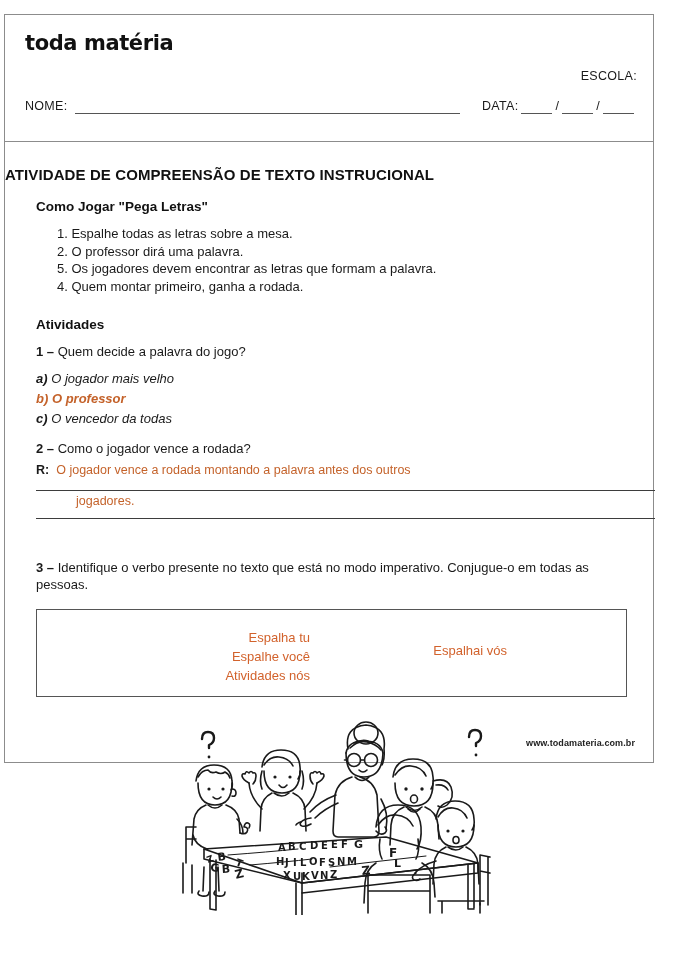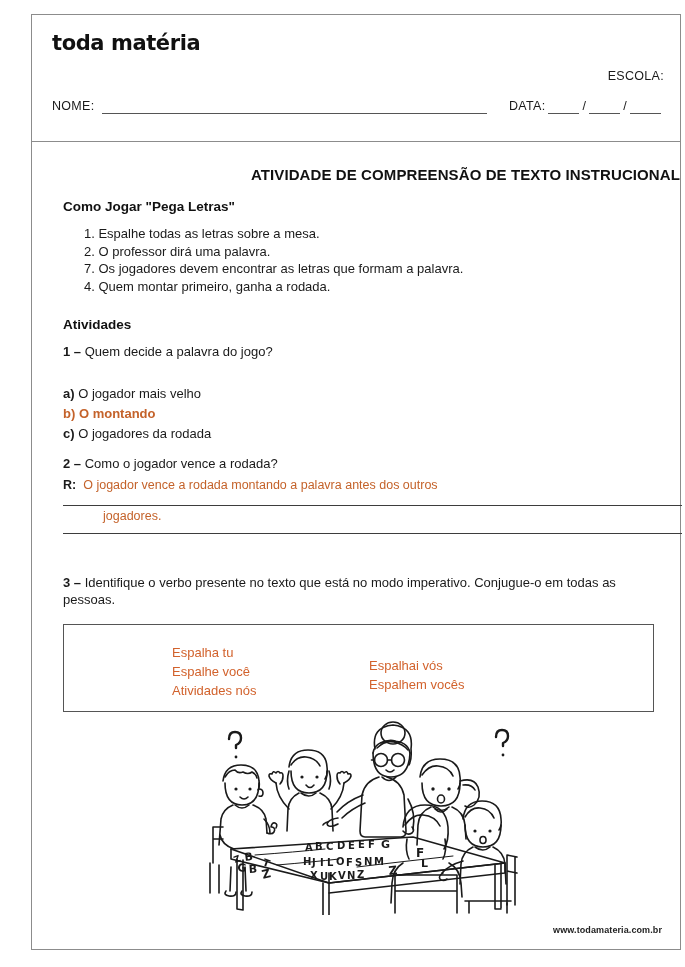--- a/index.html
+++ b/index.html
@@ -11,24 +11,24 @@
     width: 685px;
     height: 967px;
     font-family: "Liberation Sans", sans-serif;
     color: #1a1a1a;
     position: relative;
     overflow: hidden;
   }
 
   .page {
     position: absolute;
-    left: 31px;
+    left: 4px;
     top: 14px;
     width: 650px;
-    height: 936px;
+    height: 749px;
     border: 1px solid #8c8c8c;
     box-sizing: border-box;
     background: #fff;
   }
 
   
   .header {
     position: relative;
     height: 127px;
     border-bottom: 1.5px solid #8c8c8c;
@@ -82,21 +82,21 @@
   }
   .slash { padding-bottom: 1px; color: #1a1a1a; }
 
   
   .content {
     position: relative;
     padding: 0;
   }
 
   .title {
-    text-align: right;
+    text-align: left;
     font-size: 15px;
     font-weight: 700;
     letter-spacing: 0.1px;
     margin-top: 24px;
     color: #111;
   }
 
   .subtitle {
     font-size: 13.5px;
     font-weight: 700;
@@ -121,24 +121,25 @@
 
   .question {
     font-size: 13px;
     margin: 11px 0 0 31px;
     color: #1a1a1a;
     line-height: 17px;
   }
   .question .qnum { font-weight: 700; }
 
   .options {
-    margin: 24px 0 0 31px;
+    margin: 9px 0 0 31px;
     font-size: 13px;
     line-height: 20px;
     color: #1a1a1a;
+    font-style: italic;
   }
   .opt .letter { font-weight: 700; }
   .opt.answer {
     color: #c4622a;
     font-weight: 700;
   }
   .opt.answer .letter { font-weight: 700; }
 
   
   .q2 { }
@@ -173,21 +174,21 @@
   .conj-box {
     margin: 16px 0 0 31px;
     width: 591px;
     height: 88px;
     border: 1.5px solid #555;
     box-sizing: border-box;
     position: relative;
   }
   .conj-col {
     position: absolute;
-    text-align: left;
+    text-align: right;
     font-size: 13px;
     line-height: 19px;
     color: #d2622c;
   }
   .conj-col.left  { left: 108px; top: 18px;  width: 165px; }
   .conj-col.right { left: 305px; top: 31px;  width: 165px; }
 
   
   .illus-wrap {
     position: absolute;
@@ -237,43 +238,43 @@
 
   <div class="content">
 
     <div class="title">ATIVIDADE DE COMPREENSÃO DE TEXTO INSTRUCIONAL</div>
 
     <div class="subtitle">Como Jogar "Pega Letras"</div>
 
     <div class="steps">
       <div>1. Espalhe todas as letras sobre a mesa.</div>
       <div>2. O professor dirá uma palavra.</div>
-      <div>7. Os jogadores devem encontrar as letras que formam a palavra.</div>
+      <div>5. Os jogadores devem encontrar as letras que formam a palavra.</div>
       <div>4. Quem montar primeiro, ganha a rodada.</div>
     </div>
 
     <div class="section-head">Atividades</div>
 
     <div class="question">
       <span class="qnum">1 –</span>
       <span>Quem decide a palavra do jogo?</span>
     </div>
 
     <div class="options">
       <div class="opt">
         <span class="letter">a)</span>
         <span>O jogador mais velho</span>
       </div>
       <div class="opt answer">
         <span class="letter">b)</span>
-        <span>O montando</span>
+        <span>O professor</span>
       </div>
       <div class="opt">
         <span class="letter">c)</span>
-        <span>O jogadores da rodada</span>
+        <span>O vencedor da todas</span>
       </div>
     </div>
 
     <div class="question q2">
       <span class="qnum">2 –</span>
       <span>Como o jogador vence a rodada?</span>
     </div>
 
     <div class="answer-block">
       <div class="ans-line">
@@ -291,21 +292,20 @@
     </div>
 
     <div class="conj-box">
       <div class="conj-col left">
         <div>Espalha tu</div>
         <div>Espalhe você</div>
         <div>Atividades nós</div>
       </div>
       <div class="conj-col right">
         <div>Espalhai vós</div>
-        <div>Espalhem vocês</div>
       </div>
     </div>
   </div>
 
   <div class="illus-wrap">
     <svg width="330" height="200" viewBox="0 0 330 200" fill="none" stroke="#1a1a1a" stroke-width="1.6" stroke-linecap="round" stroke-linejoin="round">
 
       <g stroke-width="2.4">
         <path d="M22 24 q0-7 6-7 q6 0 6 6 q0 5-5 7 l0 3"></path>
         <circle cx="29" cy="42" r="1.4" fill="#1a1a1a" stroke="none"></circle>

